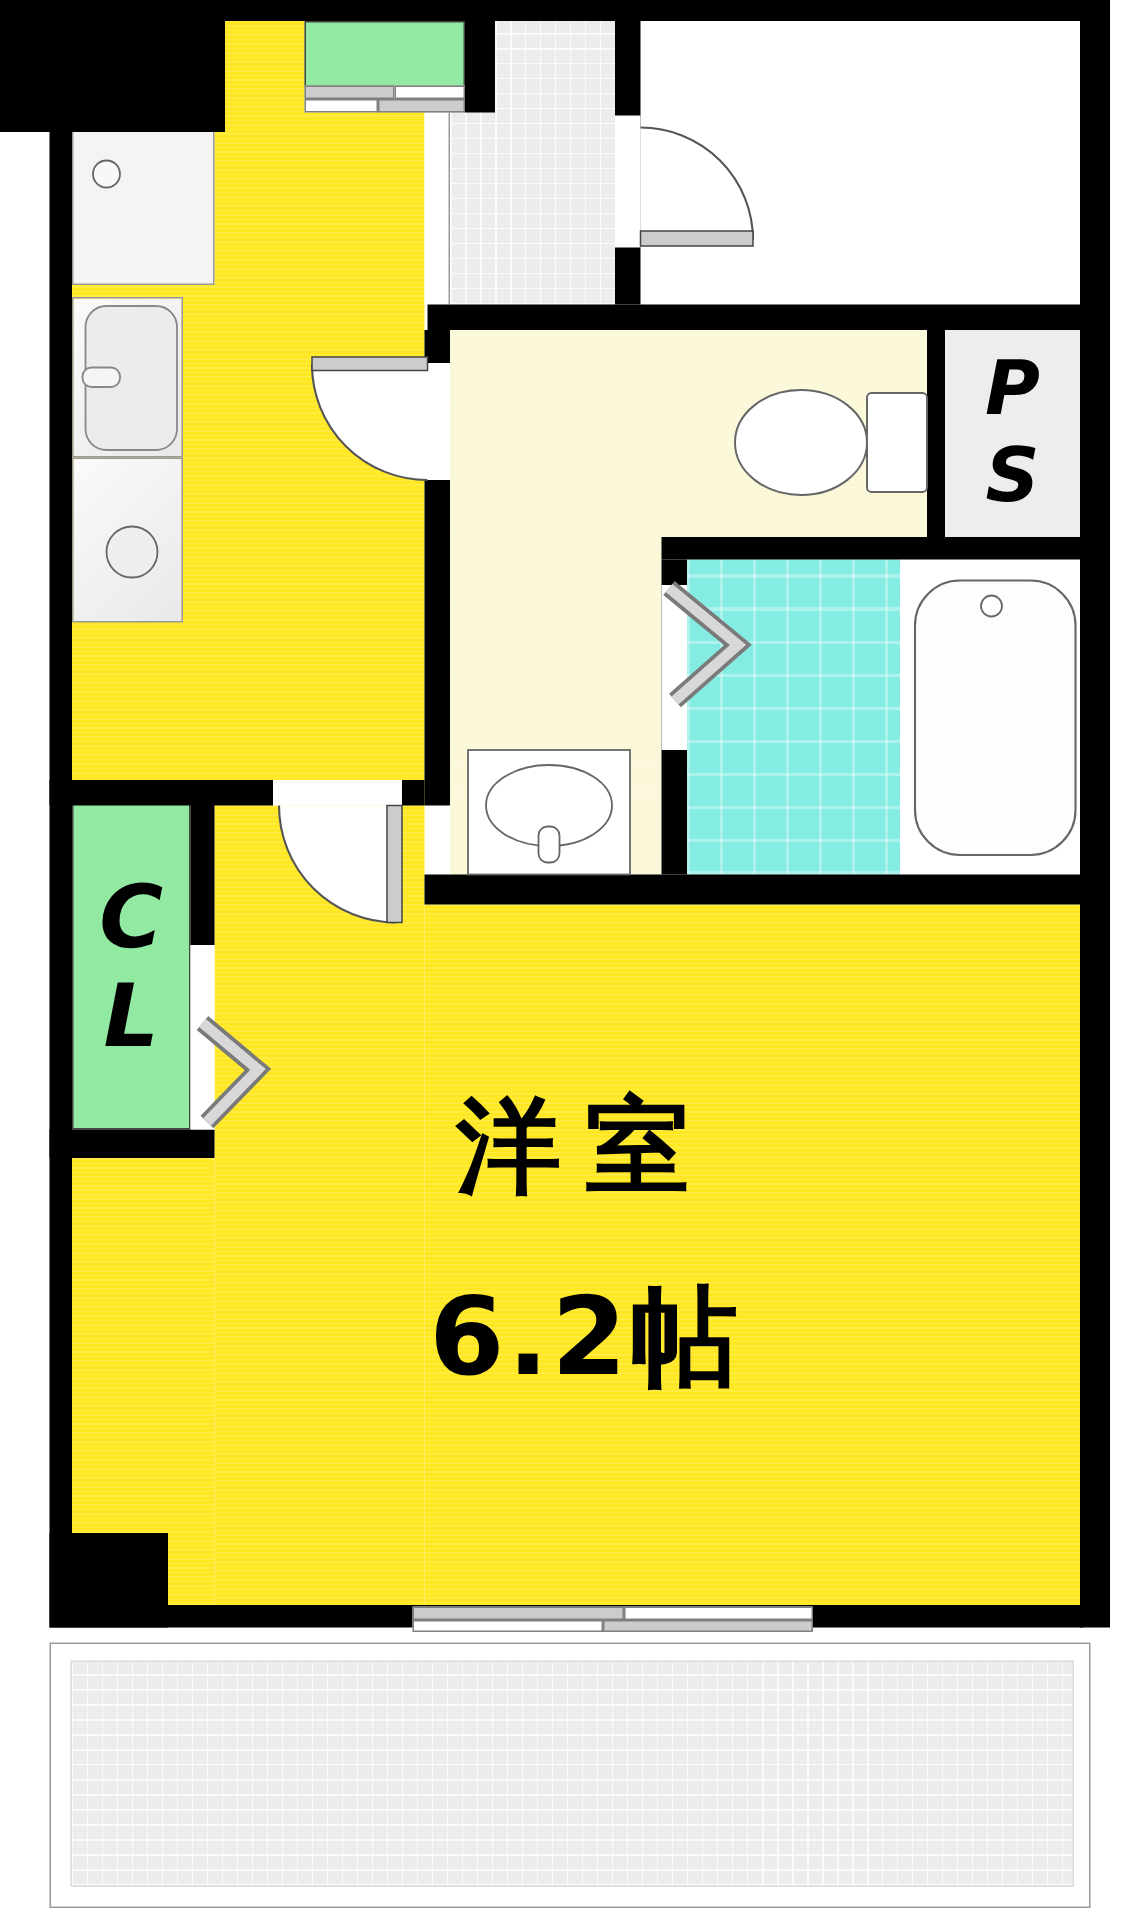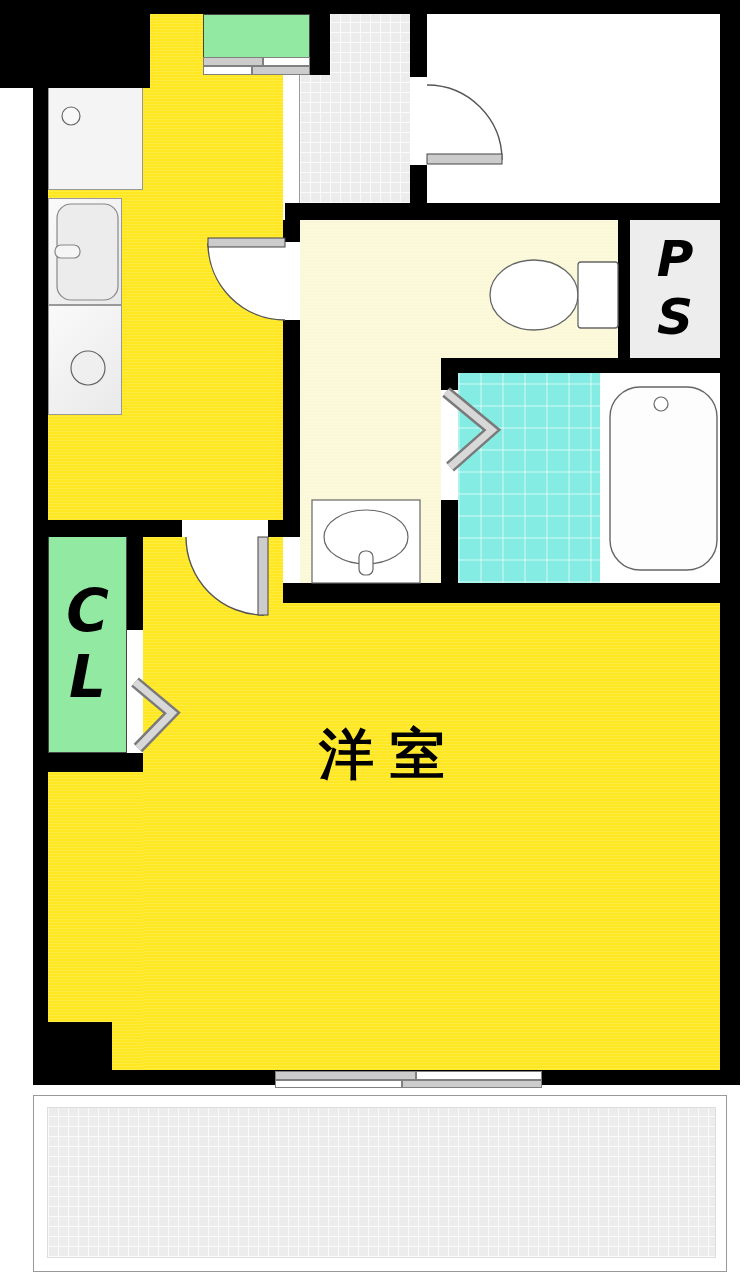--- a/index.html
+++ b/index.html
@@ -22,21 +22,21 @@
       repeating-linear-gradient(0deg,rgba(255,255,255,.75) 0 1px,transparent 1px 10px),
       repeating-linear-gradient(90deg,rgba(255,255,255,.75) 0 1px,transparent 1px 10px);}
   .unit{position:absolute;box-sizing:border-box;border:1px solid #999;
         background:linear-gradient(135deg,#fafafa 0%,#e9e9e9 100%);}
   .panel{position:absolute;box-sizing:border-box;border:1px solid #808080;}
   .panel.g{background:#ccc;}  .panel.w{background:#fff;}
   .label{position:absolute;color:#000;font-weight:bold;}
   .stack{display:flex;flex-direction:column;align-items:center;justify-content:center;
          font-style:italic;font-weight:900;}
   .room-label{left:150px;top:718px;width:480px;text-align:center;}
-  .room-label .l1{font-size:55px;letter-spacing:16px;display:block;}
+  .room-label .l1{font-size:70px;letter-spacing:16px;display:block;}
   .room-label .l2{font-size:72px;letter-spacing:2px;display:block;margin-top:32px;}
   .cl{left:48px;top:535px;width:79px;height:218px;font-size:58px;line-height:66px;}
   .ps{left:630px;top:218px;width:90px;height:140px;font-size:50px;line-height:58px;}
   svg{position:absolute;left:0;top:0;pointer-events:none;}
 </style>
 </head>
 <body>
 
 <div id="canvas">
 
@@ -130,20 +130,21 @@
 
     <path d="M135,682 L172,713 L138,748" fill="none" stroke="#7a7a7a" stroke-width="12"></path>
     <path d="M135,682 L172,713 L138,748" fill="none" stroke="#d8d8d8" stroke-width="7"></path>
 
     <path d="M446,392 L492,430 L450,467" fill="none" stroke="#7a7a7a" stroke-width="12"></path>
     <path d="M446,392 L492,430 L450,467" fill="none" stroke="#d8d8d8" stroke-width="7"></path>
   </svg>
 
   <div class="label room-label">
     <span class="l1">洋室</span>
+    <span class="l2">6.2帖</span>
   </div>
   <div class="label stack cl">
     <span>C</span>
     <span>L</span>
   </div>
   <div class="label stack ps">
     <span>P</span>
     <span>S</span>
   </div>
 

